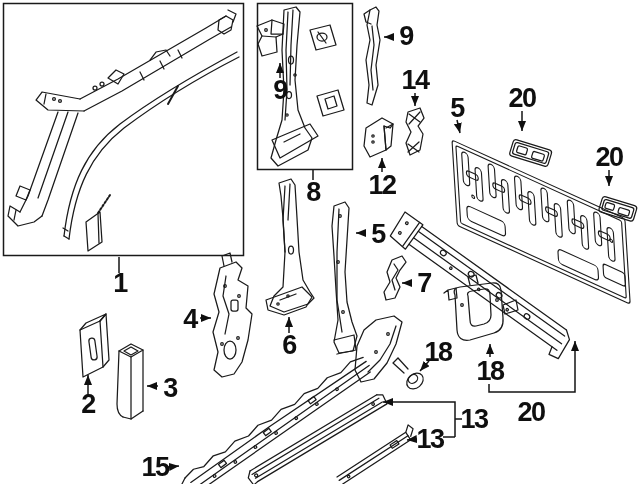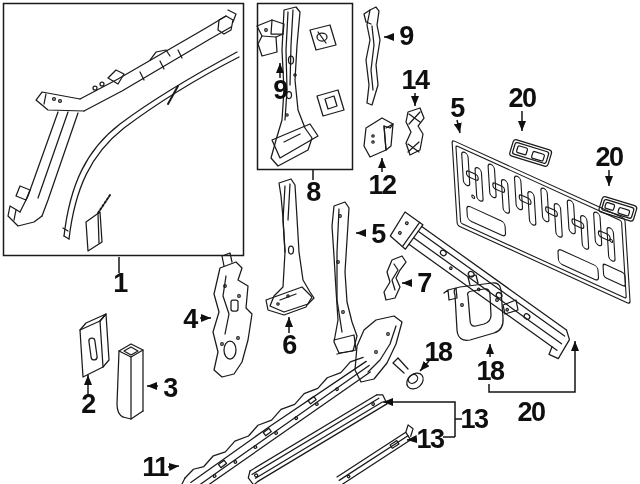--- a/index.html
+++ b/index.html
@@ -309,20 +309,20 @@
   <div class="callout" style="left:378px;top:234px">5</div>
   <div class="callout" style="left:289px;top:345px">6</div>
   <div class="callout" style="left:424px;top:283px">7</div>
   <div class="callout" style="left:313px;top:192px">8</div>
   <div class="callout" style="left:280px;top:90px">9</div>
   <div class="callout" style="left:415px;top:80px">14</div>
   <div class="callout" style="left:382px;top:185px">12</div>
   <div class="callout" style="left:406px;top:36px">9</div>
   <div class="callout" style="left:474px;top:419px">13</div>
   <div class="callout" style="left:430px;top:439px">13</div>
-  <div class="callout" style="left:155px;top:467px">11</div>
+  <div class="callout" style="left:155px;top:467px">15</div>
   <div class="callout" style="left:438px;top:352px">18</div>
   <div class="callout" style="left:457px;top:108px">5</div>
   <div class="callout" style="left:531px;top:412px">20</div>
   <div class="callout" style="left:490px;top:371px">18</div>
   <div class="callout" style="left:522px;top:98px">20</div>
   <div class="callout" style="left:609px;top:157px">20</div>
 </div>
 
 </body></html>

